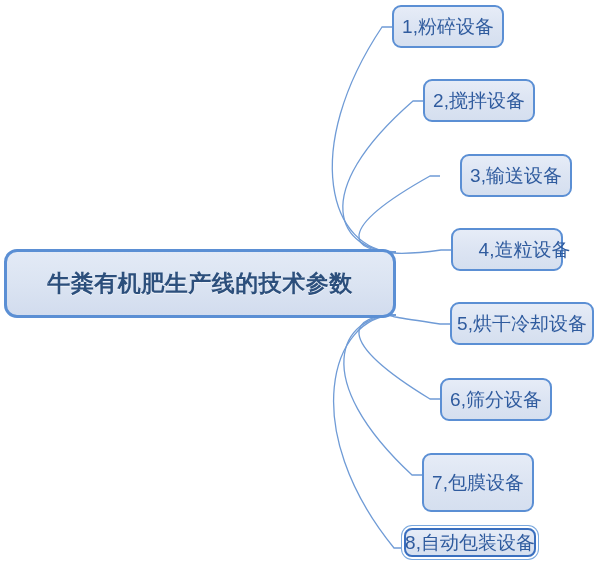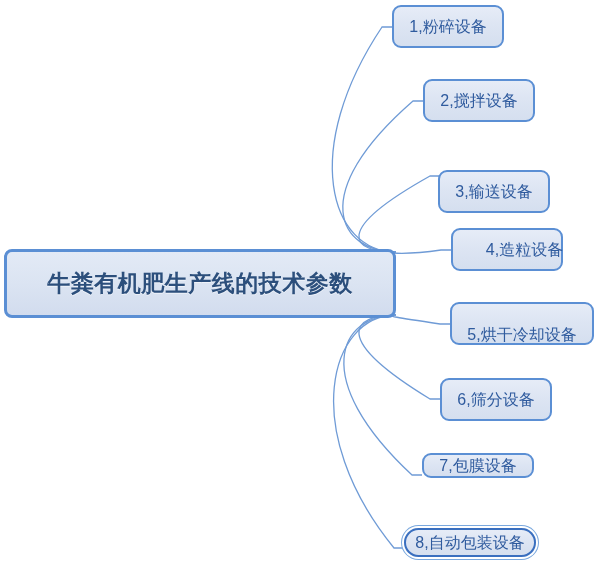--- a/index.html
+++ b/index.html
@@ -41,47 +41,47 @@
     display: block;
     line-height: 1;
   }
   
   #central-node {
     left: 4px;
     top: 249px;
     width: 392px;
     height: 69px;
     border: 3px solid #5b8fd4;
-    border-radius: 8px;
+    border-radius: 13px;
     background: linear-gradient(180deg, #e3eaf6 0%, #dbe4f2 50%, #d2dcee 100%);
   }
   #central-node .node-label {
     font-size: 23px;
     font-weight: bold;
     color: #2c4f7c;
     letter-spacing: 0.5px;
     text-shadow: 0 1px 0 rgba(255,255,255,0.55);
   }
   
   .child-node .node-label {
-    font-size: 16px;
+    font-size: 19px;
     color: #2f5b9e;
   }
   #child-node-1 { left: 392px; top: 5px;   width: 112px; height: 43px; }
   #child-node-2 { left: 423px; top: 79px;  width: 112px; height: 43px; text-align: right; }
-  #child-node-3 { left: 438px; top: 154px; width: 112px; height: 43px; margin-top: 16px; }
+  #child-node-3 { left: 460px; top: 154px; width: 112px; height: 43px; }
   #child-node-4 { left: 451px; top: 228px; width: 112px; height: 43px; padding-left: 35px; }
-  #child-node-5 { left: 450px; top: 302px; width: 144px; height: 43px; align-items: flex-end; }
+  #child-node-5 { left: 450px; top: 302px; width: 144px; height: 43px; }
   #child-node-6 { left: 440px; top: 378px; width: 112px; height: 43px; text-align: right; }
-  #child-node-7 { left: 422px; top: 453px; width: 112px; height: 25px; justify-content: center; }
+  #child-node-7 { left: 422px; top: 453px; width: 112px; height: 59px; justify-content: center; }
   #child-node-8 {
     left: 404px; top: 528px; width: 132px; height: 29px;
     border: 2px solid #3a6fbf;
     box-shadow: 0 0 0 2px #ffffff, 0 0 0 3px #7aa8de;
-    border-radius: 18px;
+    border-radius: 8px;
   }
 </style>
 </head>
 <body>
 
 <div id="canvas">
 
   <svg id="connectors" viewBox="0 0 600 572" width="600" height="572" xmlns="http://www.w3.org/2000/svg">
     <g fill="none" stroke="#6f9bd6" stroke-width="1.3">
 

